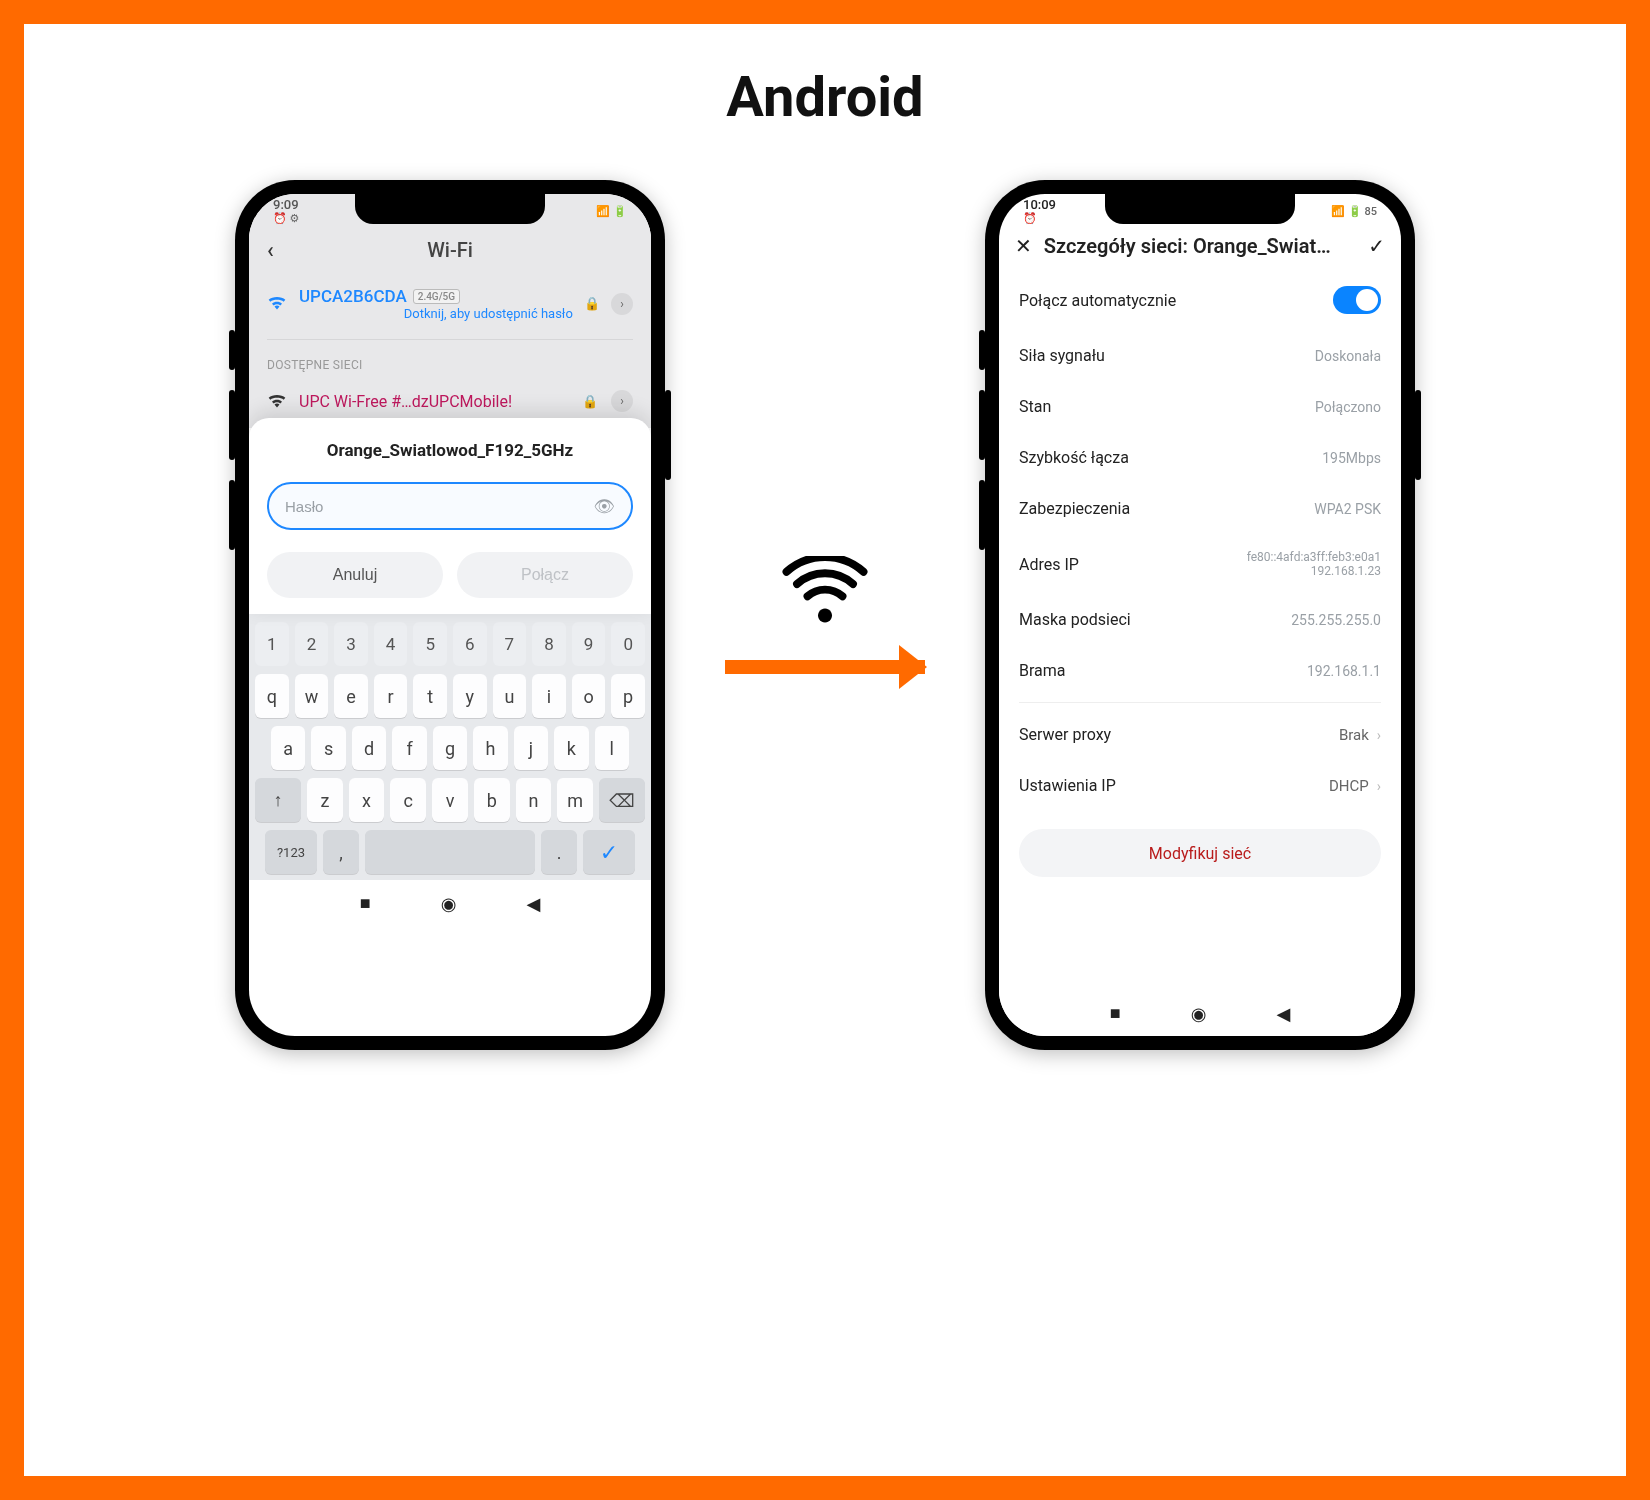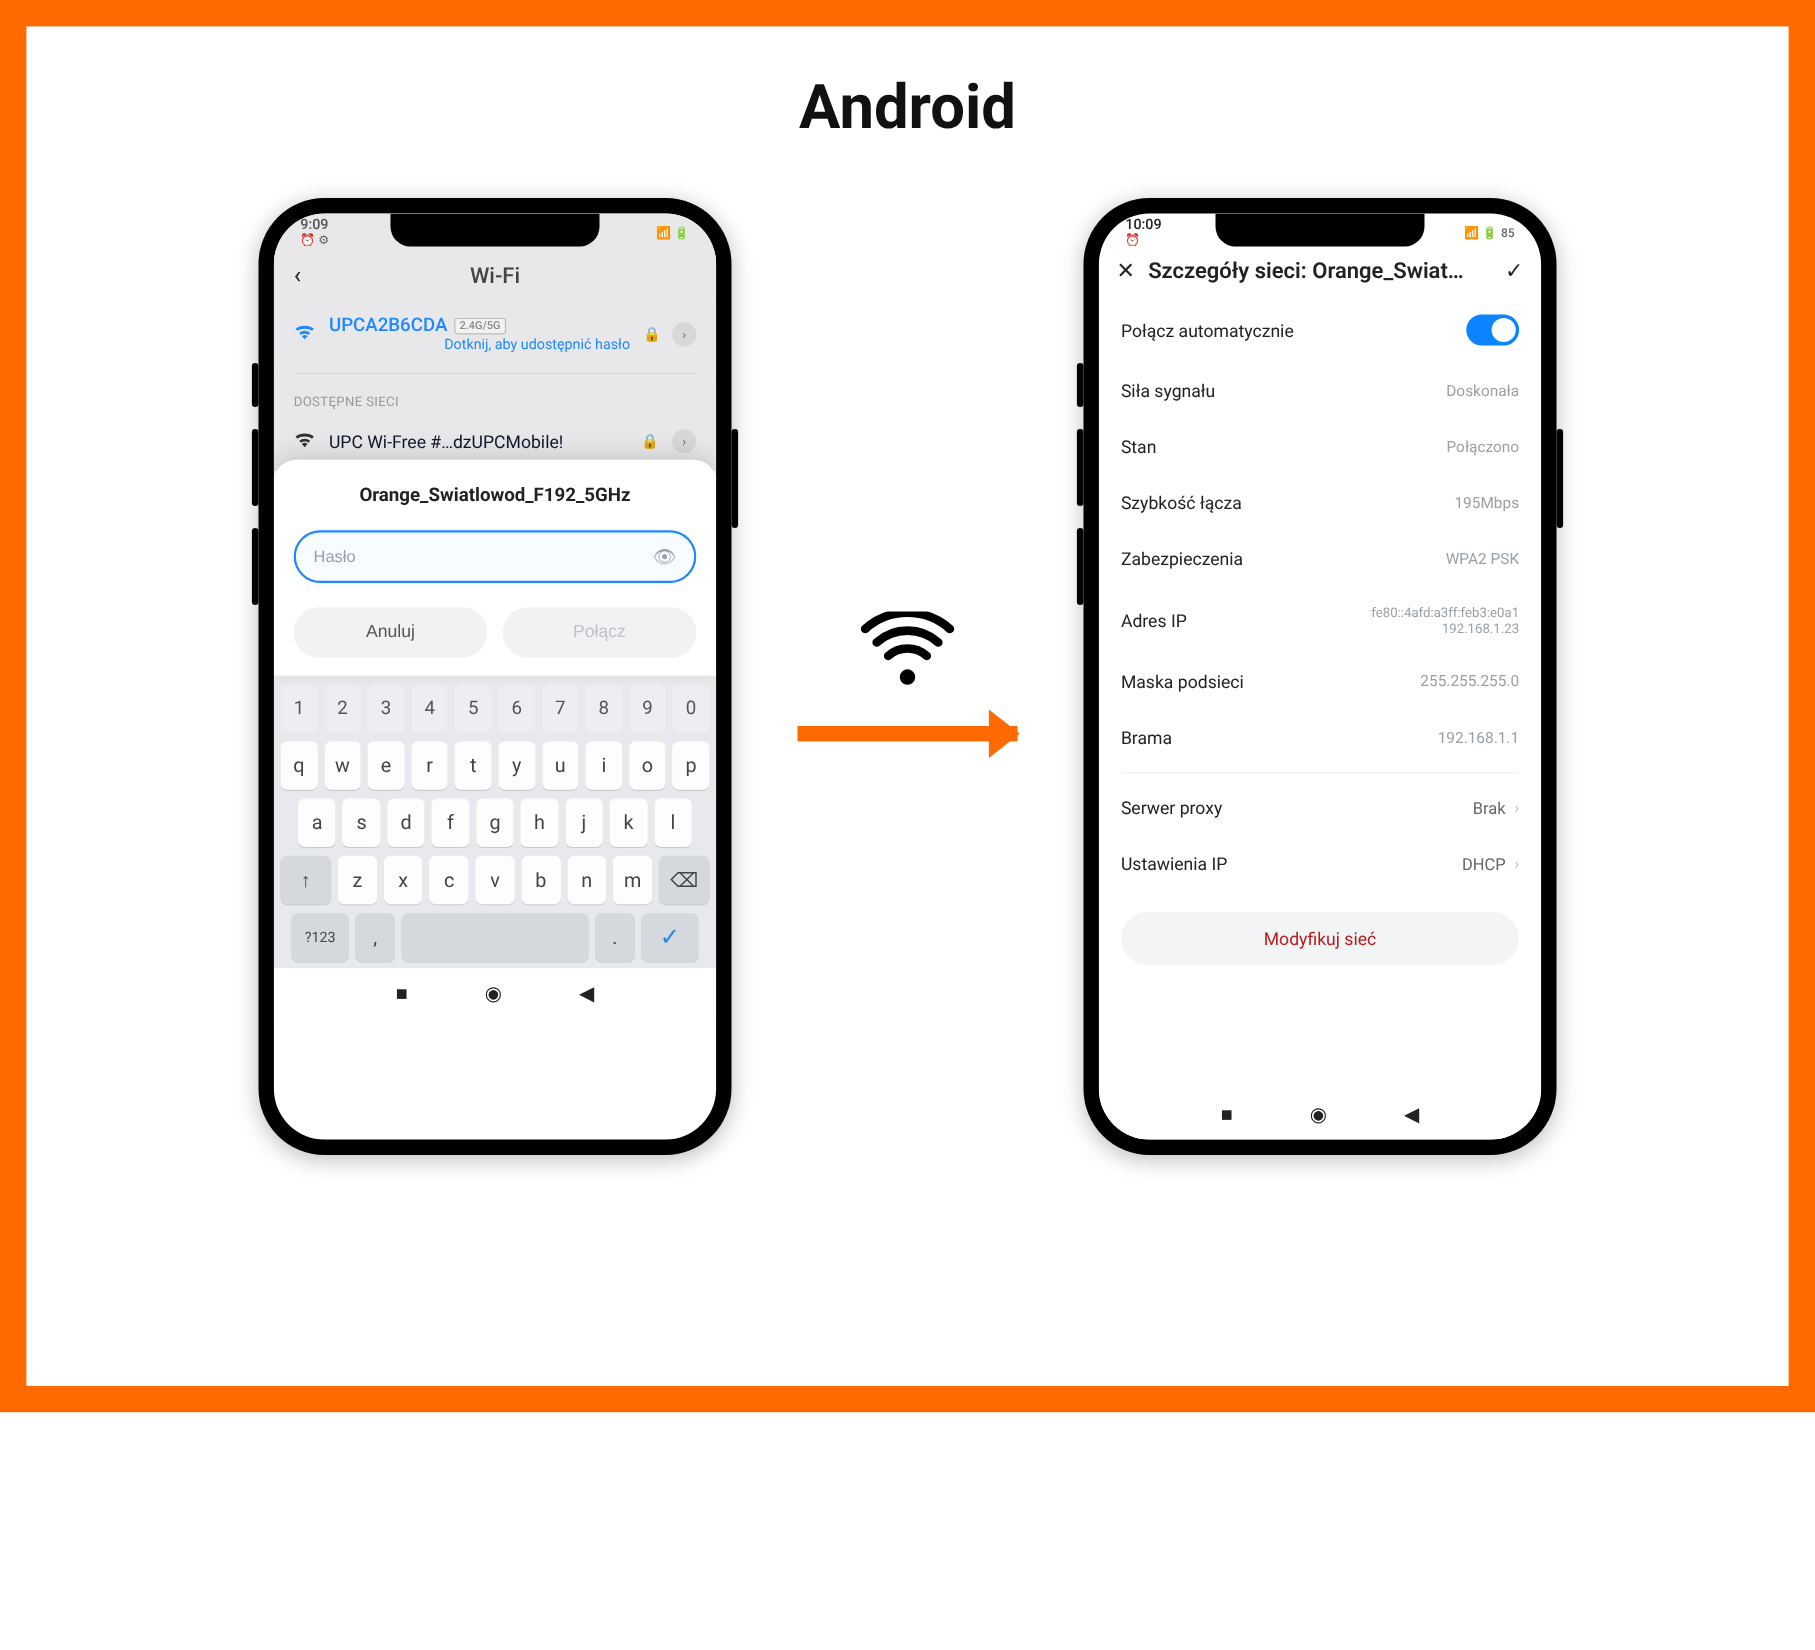--- a/index.html
+++ b/index.html
@@ -2,21 +2,21 @@
 <html><head>
 <meta charset="utf-8">
 <style>
   * { box-sizing: border-box; margin: 0; padding: 0; }
   body {
     font-family: -apple-system, BlinkMacSystemFont, "Segoe UI", Roboto, sans-serif;
     background: #fff;
   }
   .frame {
     width: 1650px;
-    height: 1284px;
+    height: 1500px;
     border: 24px solid #ff6a00;
     background: #fff;
     position: relative;
   }
   .title {
     text-align: center;
     font-size: 56px;
     font-weight: 700;
     color: #111;
     padding-top: 40px;
@@ -89,21 +89,21 @@
   .net-main .ssid { color:#1e88ff; font-size:17px; font-weight:500; display:flex; align-items:center; gap:6px;}
   .badge { font-size:10px; padding:1px 4px; border:1px solid #bbb; border-radius:3px; color:#888; background:#f2f2f2;}
   .net-main .sub { color:#1e88ff; font-size:13px; }
   .row-tail { display:flex; gap:10px; align-items:center; color:#999; }
   .lock-sm { font-size:13px; }
   .chev-circ { width:22px;height:22px;border-radius:50%;background:#d8d8da;display:flex;align-items:center;justify-content:center;font-size:12px;color:#666;}
   .divider { height:1px; background:#d6d6d8; margin:4px 18px; }
   .section-label { font-size:12px; color:#999; padding: 14px 18px 8px; letter-spacing:.3px; background:#e8e8ea;}
   .avail-row { display:flex; align-items:center; gap:12px; padding:10px 18px 16px; background:#e8e8ea;}
   .avail-row .wifi-blk { color:#333; font-size:18px; }
-  .avail-row .txt { flex:1; color:#0f172a; font-size:16px; }
+  .avail-row .txt { flex:1; color:#be185d; font-size:16px; }
   .dialog {
     background:#fff; border-top-left-radius:20px; border-top-right-radius:20px;
     margin-top:-10px; padding: 22px 18px 16px; box-shadow: 0 -6px 20px rgba(0,0,0,.12);
     position:relative; z-index:5;
   }
   .dialog-title { text-align:center; font-size:17px; font-weight:700; color:#222; margin-bottom:22px; }
   .pw-field {
     border:2px solid #1e88ff; border-radius:26px; height:48px;
     display:flex; align-items:center; padding:0 16px; gap:10px;
     background:#f8fbff;

